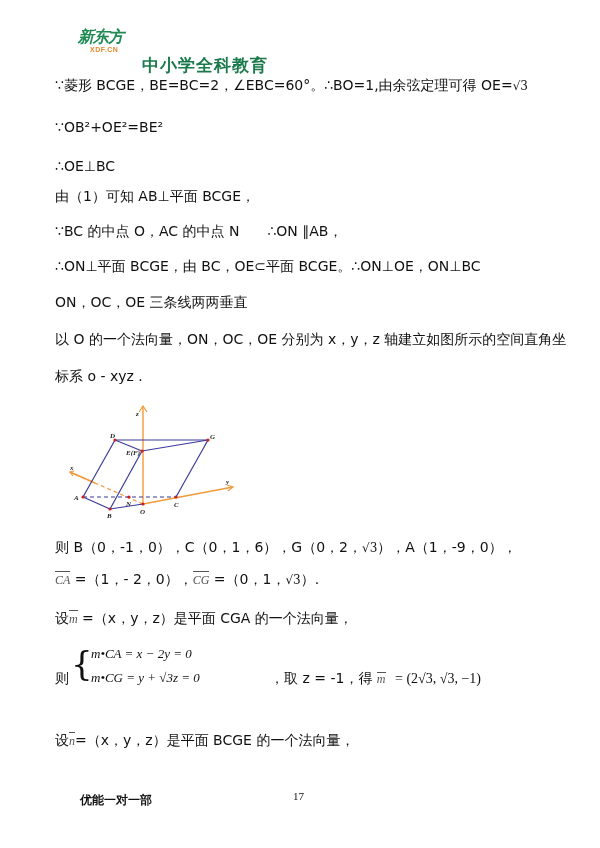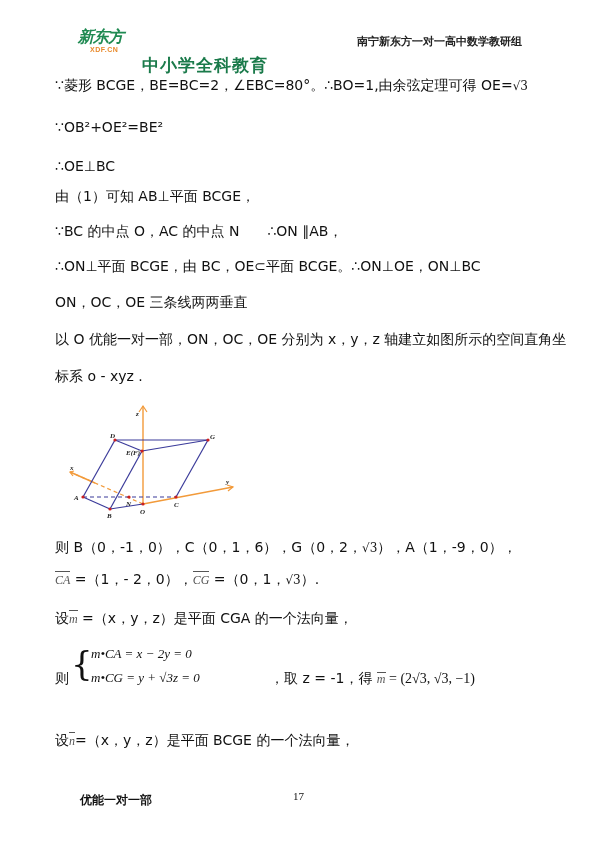--- a/index.html
+++ b/index.html
@@ -13,21 +13,21 @@
               font-family: "Liberation Sans", sans-serif; letter-spacing: 0.5px; }
   .brand-title { position: absolute; left: 142px; top: 30px; font-size: 17px; font-weight: bold; color: #1a7a4a;
                  letter-spacing: 1px; margin-top: 24px; }
   .header-right { position: absolute; left: 357px; top: 34px; font-size: 11px; font-weight: bold;
                   font-family: "DejaVu Serif", serif; color: #222; }
   .line { position: absolute; left: 55px; font-size: 14px; line-height: 18px; white-space: nowrap; }
   .sqrt { font-family: "DejaVu Serif", "Liberation Serif", serif; font-size: 12px; }
   .vec { font-family: "Liberation Serif", serif; font-style: italic; font-size: 12px; color: #555;
          position: relative; display: inline-block; }
   .vec::before { content: ""; position: absolute; left: 0; right: 0; top: 0px; border-top: 1px solid #555; }
-  .serif { font-family: "Liberation Serif", "DejaVu Serif", serif; }
+  .serif { font-family: "Liberation Serif", "DejaVu Serif", serif; margin-left: 6px; }
   .sys { position: absolute; left: 55px; top: 632px; height: 50px; }
   .sys-label { position: absolute; left: 0; top: 38px; font-size: 14px; }
   .brace { position: absolute; left: 16px; top: 14px; font-size: 34px; line-height: 34px;
            font-family: "DejaVu Serif", serif; font-weight: lighter; }
   .eq1, .eq2 { position: absolute; left: 36px; font-family: "Liberation Serif", serif; font-size: 13px;
                white-space: nowrap; font-style: italic; }
   .eq1 { top: 14px; } .eq2 { top: 38px; }
   .eq-rest { position: absolute; left: 215px; top: 38px; font-size: 14px; white-space: nowrap; }
   .footer-left { position: absolute; left: 80px; top: 792px; font-size: 12px; font-weight: bold;
                  font-family: "DejaVu Serif", serif; }
@@ -38,33 +38,32 @@
 </style>
 </head>
 <body>
 
 <div class="header">
   <div class="logo">
     <span class="logo-cn">新东方</span>
     <span class="logo-url">XDF.CN</span>
   </div>
   <div class="brand-title">中小学全科教育</div>
-  <div class="header-right">南宁新东方一对一高中数学教研组</div>
 </div>
 
 <div class="line" style="top:76px">
-  <span>∵菱形 BCGE，BE=BC=2，∠EBC=80°。∴BO=1,由余弦定理可得 OE=</span><span class="sqrt">√3</span>
+  <span>∵菱形 BCGE，BE=BC=2，∠EBC=60°。∴BO=1,由余弦定理可得 OE=</span><span class="sqrt">√3</span>
 </div>
 <div class="line" style="top:118px">∵OB²+OE²=BE²</div>
 <div class="line" style="top:157px">∴OE⊥BC</div>
 <div class="line" style="top:187px">由（1）可知 AB⊥平面 BCGE，</div>
 <div class="line" style="top:222px">∵BC 的中点 O，AC 的中点 N　　∴ON ∥AB，</div>
 <div class="line" style="top:257px">∴ON⊥平面 BCGE，由 BC，OE⊂平面 BCGE。∴ON⊥OE，ON⊥BC</div>
 <div class="line" style="top:293px">ON，OC，OE 三条线两两垂直</div>
-<div class="line" style="top:330px">以 O 优能一对一部，ON，OC，OE 分别为 x，y，z 轴建立如图所示的空间直角坐</div>
+<div class="line" style="top:330px">以 O 的一个法向量，ON，OC，OE 分别为 x，y，z 轴建立如图所示的空间直角坐</div>
 <div class="line" style="top:367px">标系 o - xyz .</div>
 
 <div class="diagram">
   <svg width="190" height="130" viewBox="0 0 190 130">
 
     <line x1="83" y1="106" x2="83" y2="8" stroke="#f29a3a" stroke-width="1.4"></line>
     <polyline points="79,14 83,8 87,14" fill="none" stroke="#f29a3a" stroke-width="1.2"></polyline>
     <line x1="83" y1="106" x2="173" y2="89" stroke="#f29a3a" stroke-width="1.4"></line>
     <polyline points="167,87 173,89 168,93" fill="none" stroke="#f29a3a" stroke-width="1.2"></polyline>
     <line x1="83" y1="106" x2="10" y2="74" stroke="#f29a3a" stroke-width="1.2" stroke-dasharray="4,3"></line>

